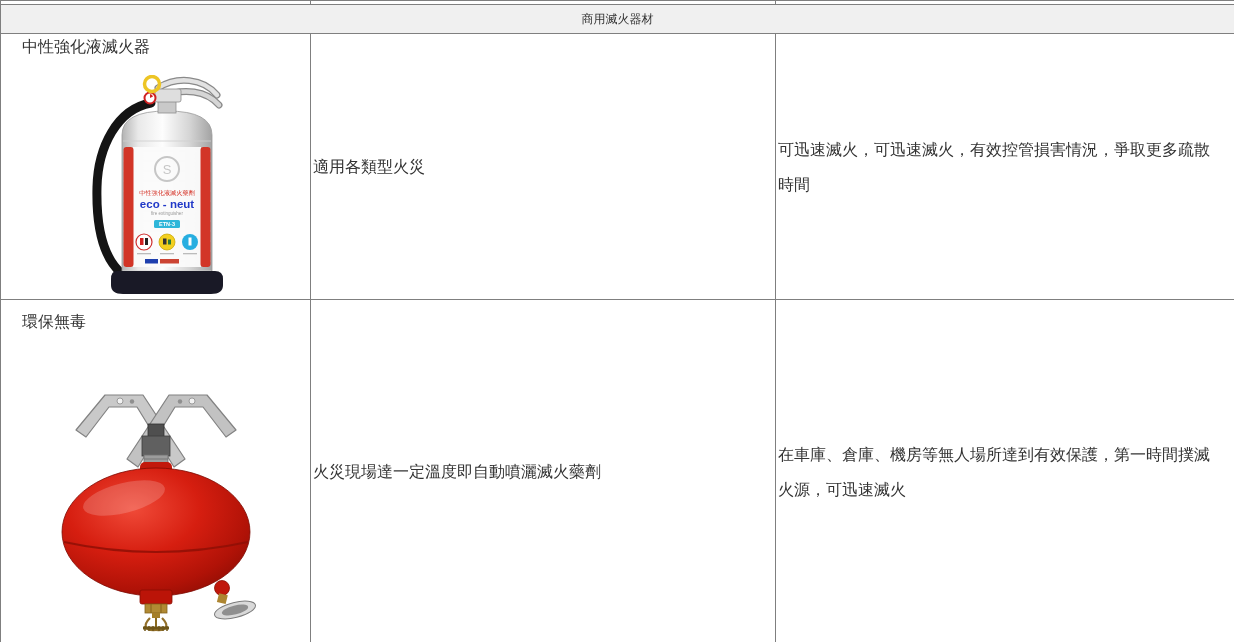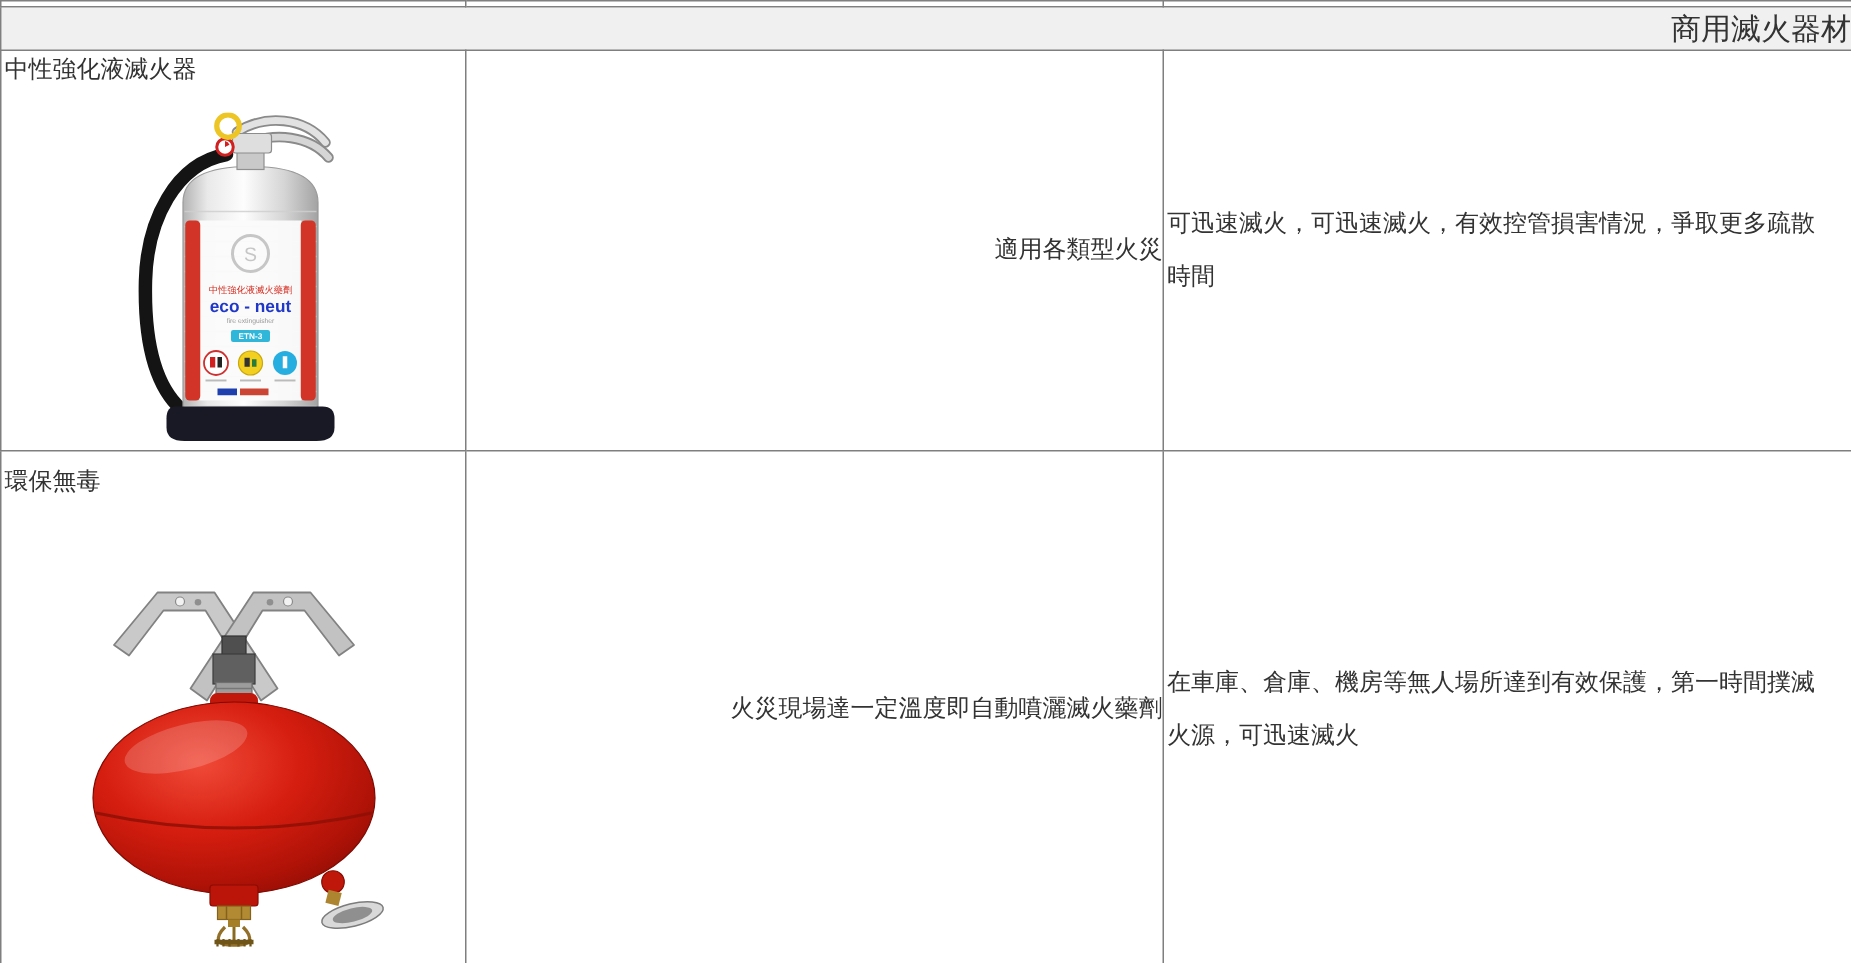--- a/index.html
+++ b/index.html
@@ -16,27 +16,27 @@
     border:1px solid #7f7f7f;
     padding:0;
     vertical-align:middle;
     overflow:hidden;
     background:#ffffff;
   }
   tr.spacer-row td{height:3px;}
   tr.header-row td{
     height:28px;
     background:#f0f0f0;
-    text-align:right;
-    font-size:20px;
+    text-align:center;
+    font-size:12px;
   }
   td.name-cell{vertical-align:top;}
-  .product-name{padding:3px 2px 0 2px;line-height:20px;}
+  .product-name{padding:3px 2px 0 2px;line-height:20px;margin-left:19px;}
   .img-wrap{text-align:center;}
-  .usage-text{padding-left:2px;line-height:22px;text-align:right;}
+  .usage-text{padding-left:2px;line-height:22px;}
   .feature-text{padding:0 2px;max-width:446px;line-height:35px;}
   svg text{font-family:"Liberation Sans",sans-serif;}
   tr.product-row-1 td{height:262px;}
   tr.product-row-2 td{height:344px;}
   .img-wrap.row1{margin-top:18px;}
   .img-wrap.row2{margin-top:50px;}
 </style>
 </head>
 <body>
 

